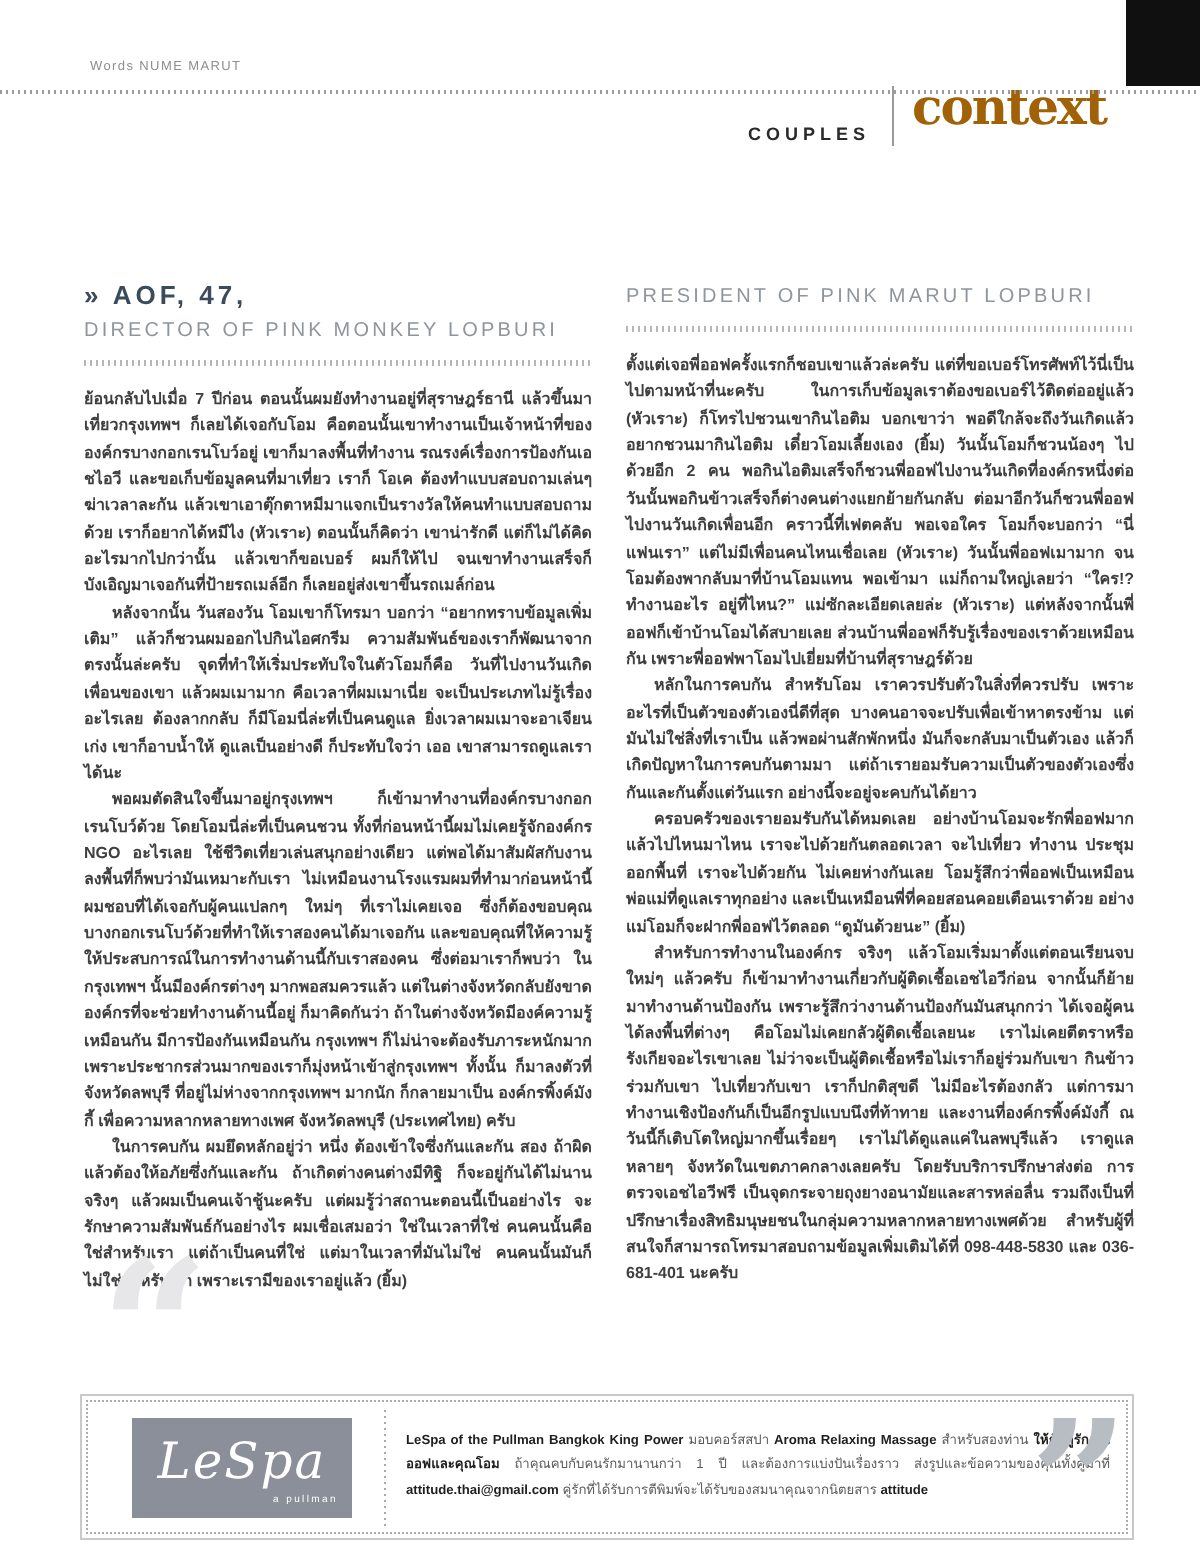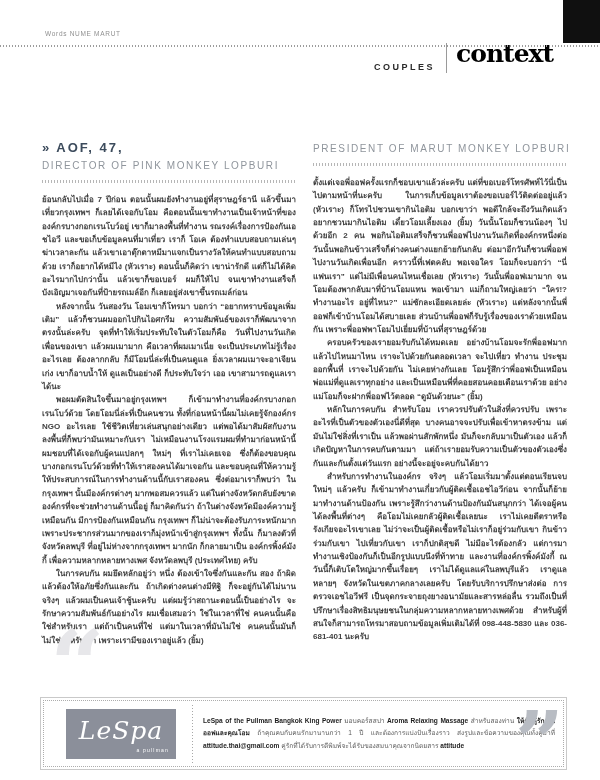--- a/index.html
+++ b/index.html
@@ -22,21 +22,21 @@
   .section-label{
     font-size:9px;letter-spacing:2.5px;color:#2a2a2a;font-weight:bold;
     transform:translateY(-4px);
   }
   .header-divider{
     width:1px;height:30px;background:#9a9a9a;margin:0 9px 0 11px;align-self:flex-end;
     transform:translateY(-3px);
   }
   .magazine-logo{
     font-family:"DejaVu Serif","Liberation Serif",serif;
-    font-weight:bold;font-size:25px;color:#000000;letter-spacing:-1px;
+    font-weight:bold;font-size:25px;color:#a16207;letter-spacing:-1px;
     line-height:44px;
   }
   .corner-box{
     position:absolute;right:0;top:0;width:37px;height:43px;background:#101010;
   }
   .top-rule{
     position:absolute;left:0;right:0;top:45px;height:2px;
     background:repeating-linear-gradient(90deg,#9c9c9c 0 1px,transparent 1px 3px);
   }
 
@@ -127,25 +127,25 @@
       <h2 class="col-title-1">» AOF, 47,</h2>
       <div class="col-title-2">DIRECTOR OF PINK MONKEY LOPBURI</div>
       <div class="head-rule"></div>
       <p>ย้อนกลับไปเมื่อ 7 ปีก่อน ตอนนั้นผมยังทำงานอยู่ที่สุราษฎร์ธานี แล้วขึ้นมาเที่ยวกรุงเทพฯ ก็เลยได้เจอกับโอม คือตอนนั้นเขาทำงานเป็นเจ้าหน้าที่ขององค์กรบางกอกเรนโบว์อยู่ เขาก็มาลงพื้นที่ทำงาน รณรงค์เรื่องการป้องกันเอชไอวี และขอเก็บข้อมูลคนที่มาเที่ยว เราก็ โอเค ต้องทำแบบสอบถามเล่นๆ ฆ่าเวลาละกัน แล้วเขาเอาตุ๊กตาหมีมาแจกเป็นรางวัลให้คนทำแบบสอบถามด้วย เราก็อยากได้หมีไง (หัวเราะ) ตอนนั้นก็คิดว่า เขาน่ารักดี แต่ก็ไม่ได้คิดอะไรมากไปกว่านั้น แล้วเขาก็ขอเบอร์ ผมก็ให้ไป จนเขาทำงานเสร็จก็บังเอิญมาเจอกันที่ป้ายรถเมล์อีก ก็เลยอยู่ส่งเขาขึ้นรถเมล์ก่อน</p>
       <p>หลังจากนั้น วันสองวัน โอมเขาก็โทรมา บอกว่า “อยากทราบข้อมูลเพิ่มเติม” แล้วก็ชวนผมออกไปกินไอศกรีม ความสัมพันธ์ของเราก็พัฒนาจากตรงนั้นล่ะครับ จุดที่ทำให้เริ่มประทับใจในตัวโอมก็คือ วันที่ไปงานวันเกิดเพื่อนของเขา แล้วผมเมามาก คือเวลาที่ผมเมาเนี่ย จะเป็นประเภทไม่รู้เรื่องอะไรเลย ต้องลากกลับ ก็มีโอมนี่ล่ะที่เป็นคนดูแล ยิ่งเวลาผมเมาจะอาเจียนเก่ง เขาก็อาบน้ำให้ ดูแลเป็นอย่างดี ก็ประทับใจว่า เออ เขาสามารถดูแลเราได้นะ</p>
       <p>พอผมตัดสินใจขึ้นมาอยู่กรุงเทพฯ ก็เข้ามาทำงานที่องค์กรบางกอกเรนโบว์ด้วย โดยโอมนี่ล่ะที่เป็นคนชวน ทั้งที่ก่อนหน้านี้ผมไม่เคยรู้จักองค์กร NGO อะไรเลย ใช้ชีวิตเที่ยวเล่นสนุกอย่างเดียว แต่พอได้มาสัมผัสกับงานลงพื้นที่ก็พบว่ามันเหมาะกับเรา ไม่เหมือนงานโรงแรมผมที่ทำมาก่อนหน้านี้ ผมชอบที่ได้เจอกับผู้คนแปลกๆ ใหม่ๆ ที่เราไม่เคยเจอ ซึ่งก็ต้องขอบคุณบางกอกเรนโบว์ด้วยที่ทำให้เราสองคนได้มาเจอกัน และขอบคุณที่ให้ความรู้ให้ประสบการณ์ในการทำงานด้านนี้กับเราสองคน ซึ่งต่อมาเราก็พบว่า ในกรุงเทพฯ นั้นมีองค์กรต่างๆ มากพอสมควรแล้ว แต่ในต่างจังหวัดกลับยังขาดองค์กรที่จะช่วยทำงานด้านนี้อยู่ ก็มาคิดกันว่า ถ้าในต่างจังหวัดมีองค์ความรู้เหมือนกัน มีการป้องกันเหมือนกัน กรุงเทพฯ ก็ไม่น่าจะต้องรับภาระหนักมาก เพราะประชากรส่วนมากของเราก็มุ่งหน้าเข้าสู่กรุงเทพฯ ทั้งนั้น ก็มาลงตัวที่จังหวัดลพบุรี ที่อยู่ไม่ห่างจากกรุงเทพฯ มากนัก ก็กลายมาเป็น องค์กรพิ้งค์มังกี้ เพื่อความหลากหลายทางเพศ จังหวัดลพบุรี (ประเทศไทย) ครับ</p>
       <p>ในการคบกัน ผมยึดหลักอยู่ว่า หนึ่ง ต้องเข้าใจซึ่งกันและกัน สอง ถ้าผิดแล้วต้องให้อภัยซึ่งกันและกัน ถ้าเกิดต่างคนต่างมีทิฐิ ก็จะอยู่กันได้ไม่นาน จริงๆ แล้วผมเป็นคนเจ้าชู้นะครับ แต่ผมรู้ว่าสถานะตอนนี้เป็นอย่างไร จะรักษาความสัมพันธ์กันอย่างไร ผมเชื่อเสมอว่า ใช่ในเวลาที่ใช่ คนคนนั้นคือใช่สำหรับเรา แต่ถ้าเป็นคนที่ใช่ แต่มาในเวลาที่มันไม่ใช่ คนคนนั้นมันก็ไม่ใช่สำหรับเรา เพราะเรามีของเราอยู่แล้ว (ยิ้ม)</p>
     </section>
 
     <section class="col">
-      <div class="col-title-2">PRESIDENT OF MARUT MONKEY LOPBURI</div>
+      <div class="col-title-2">PRESIDENT OF PINK MARUT LOPBURI</div>
       <div class="head-rule"></div>
       <p>ตั้งแต่เจอพี่ออฟครั้งแรกก็ชอบเขาแล้วล่ะครับ แต่ที่ขอเบอร์โทรศัพท์ไว้นี่เป็นไปตามหน้าที่นะครับ ในการเก็บข้อมูลเราต้องขอเบอร์ไว้ติดต่ออยู่แล้ว (หัวเราะ) ก็โทรไปชวนเขากินไอติม บอกเขาว่า พอดีใกล้จะถึงวันเกิดแล้ว อยากชวนมากินไอติม เดี๋ยวโอมเลี้ยงเอง (ยิ้ม) วันนั้นโอมก็ชวนน้องๆ ไปด้วยอีก 2 คน พอกินไอติมเสร็จก็ชวนพี่ออฟไปงานวันเกิดที่องค์กรหนึ่งต่อ วันนั้นพอกินข้าวเสร็จก็ต่างคนต่างแยกย้ายกันกลับ ต่อมาอีกวันก็ชวนพี่ออฟไปงานวันเกิดเพื่อนอีก คราวนี้ที่เฟตคลับ พอเจอใคร โอมก็จะบอกว่า “นี่แฟนเรา” แต่ไม่มีเพื่อนคนไหนเชื่อเลย (หัวเราะ) วันนั้นพี่ออฟเมามาก จนโอมต้องพากลับมาที่บ้านโอมแทน พอเข้ามา แม่ก็ถามใหญ่เลยว่า “ใคร!? ทำงานอะไร อยู่ที่ไหน?” แม่ซักละเอียดเลยล่ะ (หัวเราะ) แต่หลังจากนั้นพี่ออฟก็เข้าบ้านโอมได้สบายเลย ส่วนบ้านพี่ออฟก็รับรู้เรื่องของเราด้วยเหมือนกัน เพราะพี่ออฟพาโอมไปเยี่ยมที่บ้านที่สุราษฎร์ด้วย</p>
+      <p>หลักในการคบกัน สำหรับโอม เราควรปรับตัวในสิ่งที่ควรปรับ เพราะอะไรที่เป็นตัวของตัวเองนี่ดีที่สุด บางคนอาจจะปรับเพื่อเข้าหาตรงข้าม แต่มันไม่ใช่สิ่งที่เราเป็น แล้วพอผ่านสักพักหนึ่ง มันก็จะกลับมาเป็นตัวเอง แล้วก็เกิดปัญหาในการคบกันตามมา แต่ถ้าเรายอมรับความเป็นตัวของตัวเองซึ่งกันและกันตั้งแต่วันแรก อย่างนี้จะอยู่จะคบกันได้ยาว</p>
       <p>ครอบครัวของเรายอมรับกันได้หมดเลย อย่างบ้านโอมจะรักพี่ออฟมาก แล้วไปไหนมาไหน เราจะไปด้วยกันตลอดเวลา จะไปเที่ยว ทำงาน ประชุม ออกพื้นที่ เราจะไปด้วยกัน ไม่เคยห่างกันเลย โอมรู้สึกว่าพี่ออฟเป็นเหมือนพ่อแม่ที่ดูแลเราทุกอย่าง และเป็นเหมือนพี่ที่คอยสอนคอยเตือนเราด้วย อย่างแม่โอมก็จะฝากพี่ออฟไว้ตลอด “ดูมันด้วยนะ” (ยิ้ม)</p>
-      <p>หลักในการคบกัน สำหรับโอม เราควรปรับตัวในสิ่งที่ควรปรับ เพราะอะไรที่เป็นตัวของตัวเองนี่ดีที่สุด บางคนอาจจะปรับเพื่อเข้าหาตรงข้าม แต่มันไม่ใช่สิ่งที่เราเป็น แล้วพอผ่านสักพักหนึ่ง มันก็จะกลับมาเป็นตัวเอง แล้วก็เกิดปัญหาในการคบกันตามมา แต่ถ้าเรายอมรับความเป็นตัวของตัวเองซึ่งกันและกันตั้งแต่วันแรก อย่างนี้จะอยู่จะคบกันได้ยาว</p>
       <p>สำหรับการทำงานในองค์กร จริงๆ แล้วโอมเริ่มมาตั้งแต่ตอนเรียนจบใหม่ๆ แล้วครับ ก็เข้ามาทำงานเกี่ยวกับผู้ติดเชื้อเอชไอวีก่อน จากนั้นก็ย้ายมาทำงานด้านป้องกัน เพราะรู้สึกว่างานด้านป้องกันมันสนุกกว่า ได้เจอผู้คน ได้ลงพื้นที่ต่างๆ คือโอมไม่เคยกลัวผู้ติดเชื้อเลยนะ เราไม่เคยตีตราหรือรังเกียจอะไรเขาเลย ไม่ว่าจะเป็นผู้ติดเชื้อหรือไม่เราก็อยู่ร่วมกับเขา กินข้าวร่วมกับเขา ไปเที่ยวกับเขา เราก็ปกติสุขดี ไม่มีอะไรต้องกลัว แต่การมาทำงานเชิงป้องกันก็เป็นอีกรูปแบบนึงที่ท้าทาย และงานที่องค์กรพิ้งค์มังกี้ ณ วันนี้ก็เติบโตใหญ่มากขึ้นเรื่อยๆ เราไม่ได้ดูแลแค่ในลพบุรีแล้ว เราดูแลหลายๆ จังหวัดในเขตภาคกลางเลยครับ โดยรับบริการปรึกษาส่งต่อ การตรวจเอชไอวีฟรี เป็นจุดกระจายถุงยางอนามัยและสารหล่อลื่น รวมถึงเป็นที่ปรึกษาเรื่องสิทธิมนุษยชนในกลุ่มความหลากหลายทางเพศด้วย สำหรับผู้ที่สนใจก็สามารถโทรมาสอบถามข้อมูลเพิ่มเติมได้ที่ 098-448-5830 และ 036-681-401 นะครับ</p>
     </section>
 
   </div>
 
   <div class="open-quote">“</div>
 
   <div class="footer-box">
     <div class="footer-inner">
       <div class="lespa-logo">

